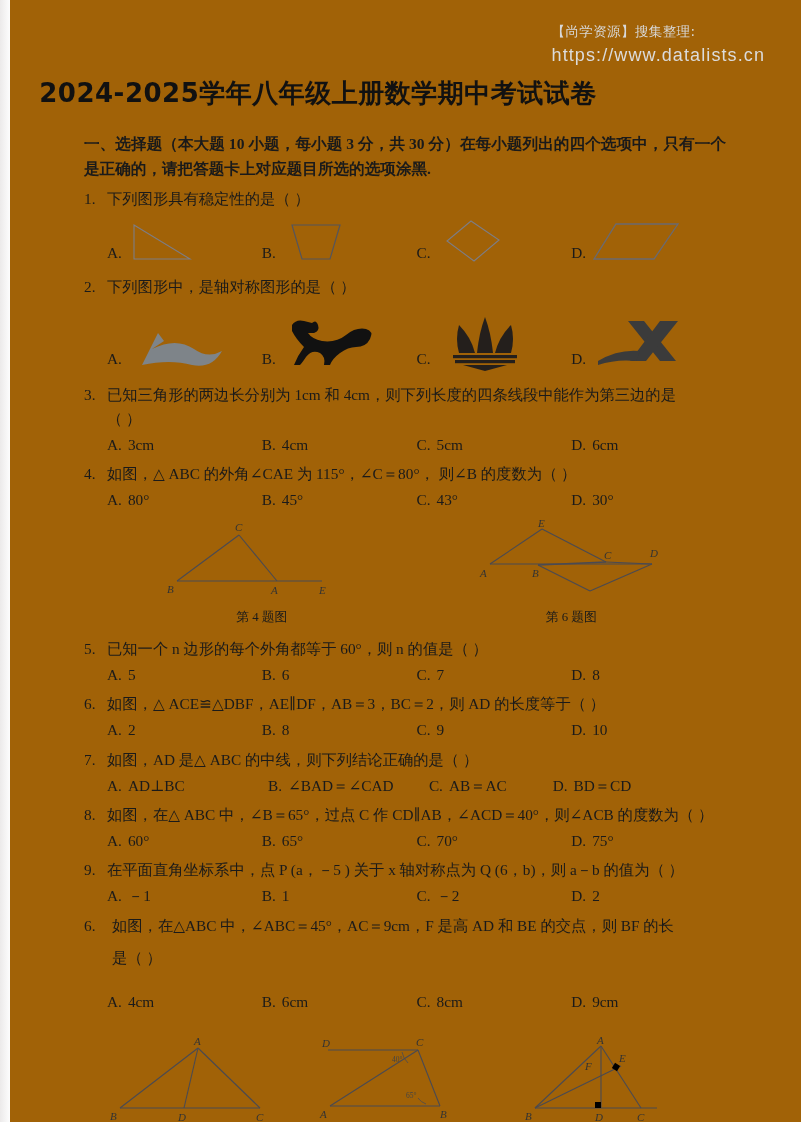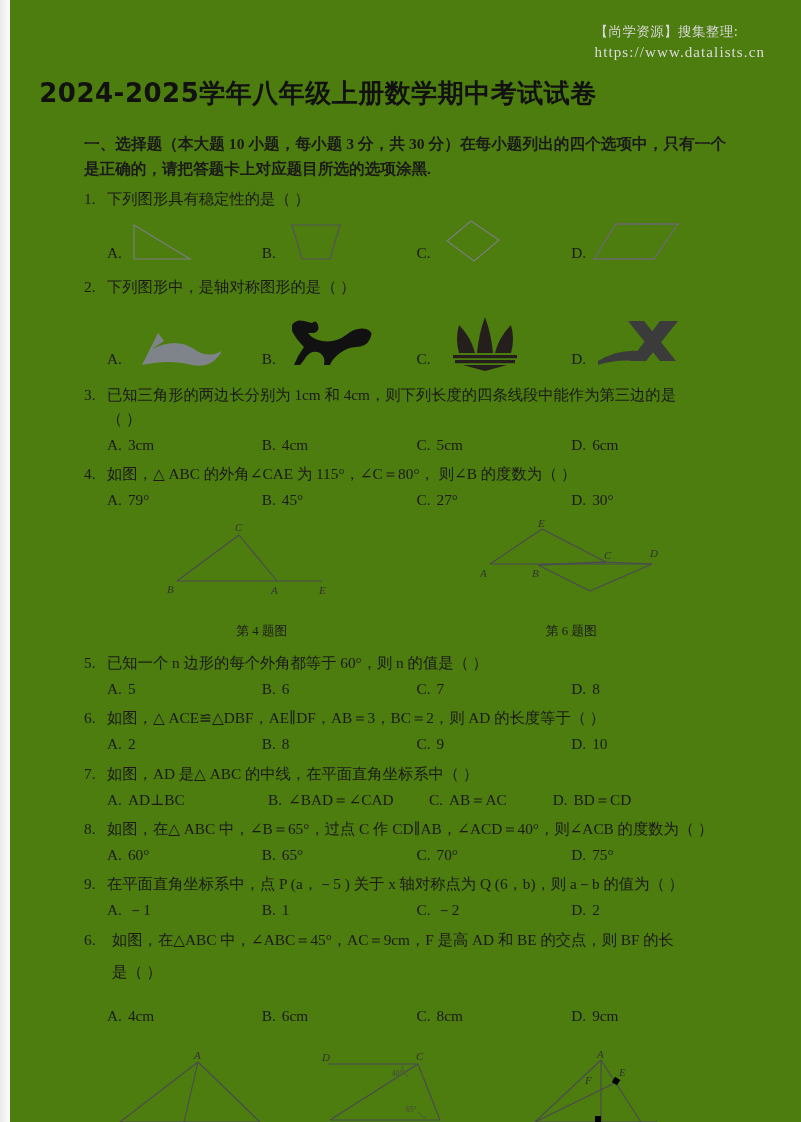--- a/index.html
+++ b/index.html
@@ -9,21 +9,21 @@
     background: #ffffff;
   }
   body {
     font-family: "Liberation Serif", "DejaVu Serif", serif;
     color: #1a1a1a;
   }
   .page {
     position: relative;
     width: 801px;
     height: 1122px;
-    background: #4d7c0f;
+    background: #a16207;
     overflow: hidden;
     box-sizing: border-box;
   }
   .page::before {
     content: "";
     position: absolute;
     left: 0; top: 0;
     width: 10px; height: 100%;
     background: linear-gradient(to right, #eceaea, #fdfdfd);
     pointer-events: none;
@@ -38,22 +38,22 @@
     line-height: 1.45;
     user-select: none;
   }
   .wm-line1 {
     font-family: "DejaVu Sans", sans-serif;
     font-size: 13.5px;
     color: #d8d8d8;
     letter-spacing: 0.4px;
   }
   .wm-line2 {
-    font-family: Liberation Serif, serif;
-    font-size: 15px;
+    font-family: Liberation Sans, sans-serif;
+    font-size: 18px;
     color: #dcdcdc;
     letter-spacing: 1.1px;
   }
 
   
   .title {
     position: absolute;
     top: 76px;
     left: 0;
     width: 636px;
@@ -145,21 +145,21 @@
   .fig-row {
     display: flex;
     margin-top: 8px;
     margin-left: 23px;
   }
   .fig {
     text-align: center;
   }
   .fig-caption {
     font-size: 12.8px;
-    margin-top: 15px;
+    margin-top: 1px;
     color: #1a1a1a;
   }
   .fig-svg text {
     font-family: "Liberation Serif", serif;
     font-style: italic;
     font-size: 11px;
     fill: #333;
   }
   .fig-svg text.ang {
     font-style: normal;
@@ -287,29 +287,29 @@
       </div>
     </div>
 
     <div class="q">
       <span class="q-num">4.</span>
       <span class="q-text">如图，△ ABC 的外角∠CAE 为 115°，∠C＝80°， 则∠B 的度数为（      ）</span>
     </div>
     <div class="opts even">
       <div class="opt">
         <span class="opt-label">A.</span>
-        <span>79°</span>
+        <span>80°</span>
       </div>
       <div class="opt">
         <span class="opt-label">B.</span>
         <span>45°</span>
       </div>
       <div class="opt">
         <span class="opt-label">C.</span>
-        <span>27°</span>
+        <span>43°</span>
       </div>
       <div class="opt">
         <span class="opt-label">D.</span>
         <span>30°</span>
       </div>
     </div>
 
     <div class="fig-row" style="margin-top:6px;">
       <div class="fig" style="width:50%;">
         <svg class="fig-svg" width="230" height="80" viewBox="0 0 230 80">
@@ -383,21 +383,21 @@
         <span>9</span>
       </div>
       <div class="opt">
         <span class="opt-label">D.</span>
         <span>10</span>
       </div>
     </div>
 
     <div class="q">
       <span class="q-num">7.</span>
-      <span class="q-text">如图，AD 是△ ABC 的中线，在平面直角坐标系中（      ）</span>
+      <span class="q-text">如图，AD 是△ ABC 的中线，则下列结论正确的是（      ）</span>
     </div>
     <div class="opts q7">
       <div class="opt">
         <span class="opt-label">A.</span>
         <span class="italic">AD⊥BC</span>
       </div>
       <div class="opt">
         <span class="opt-label">B.</span>
         <span class="italic">∠BAD＝∠CAD</span>
       </div>

